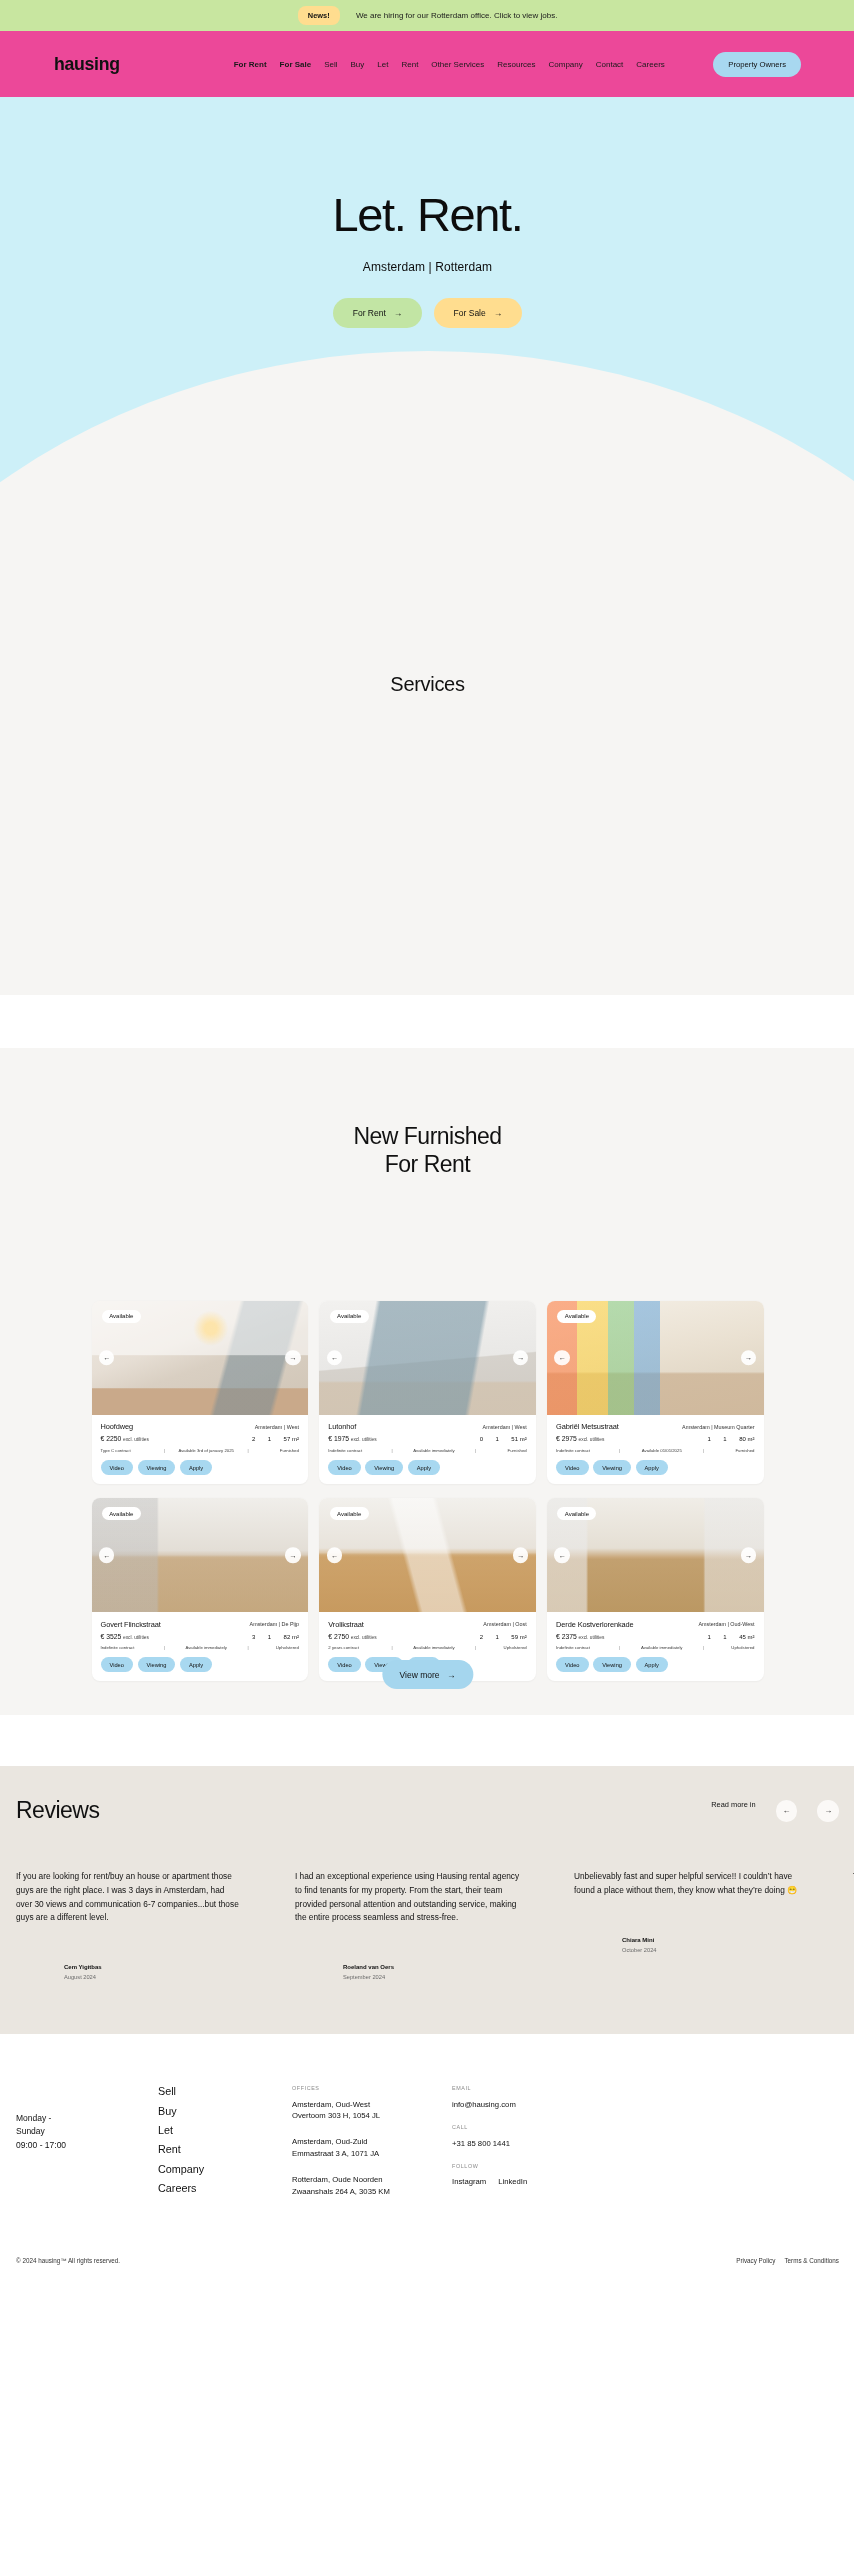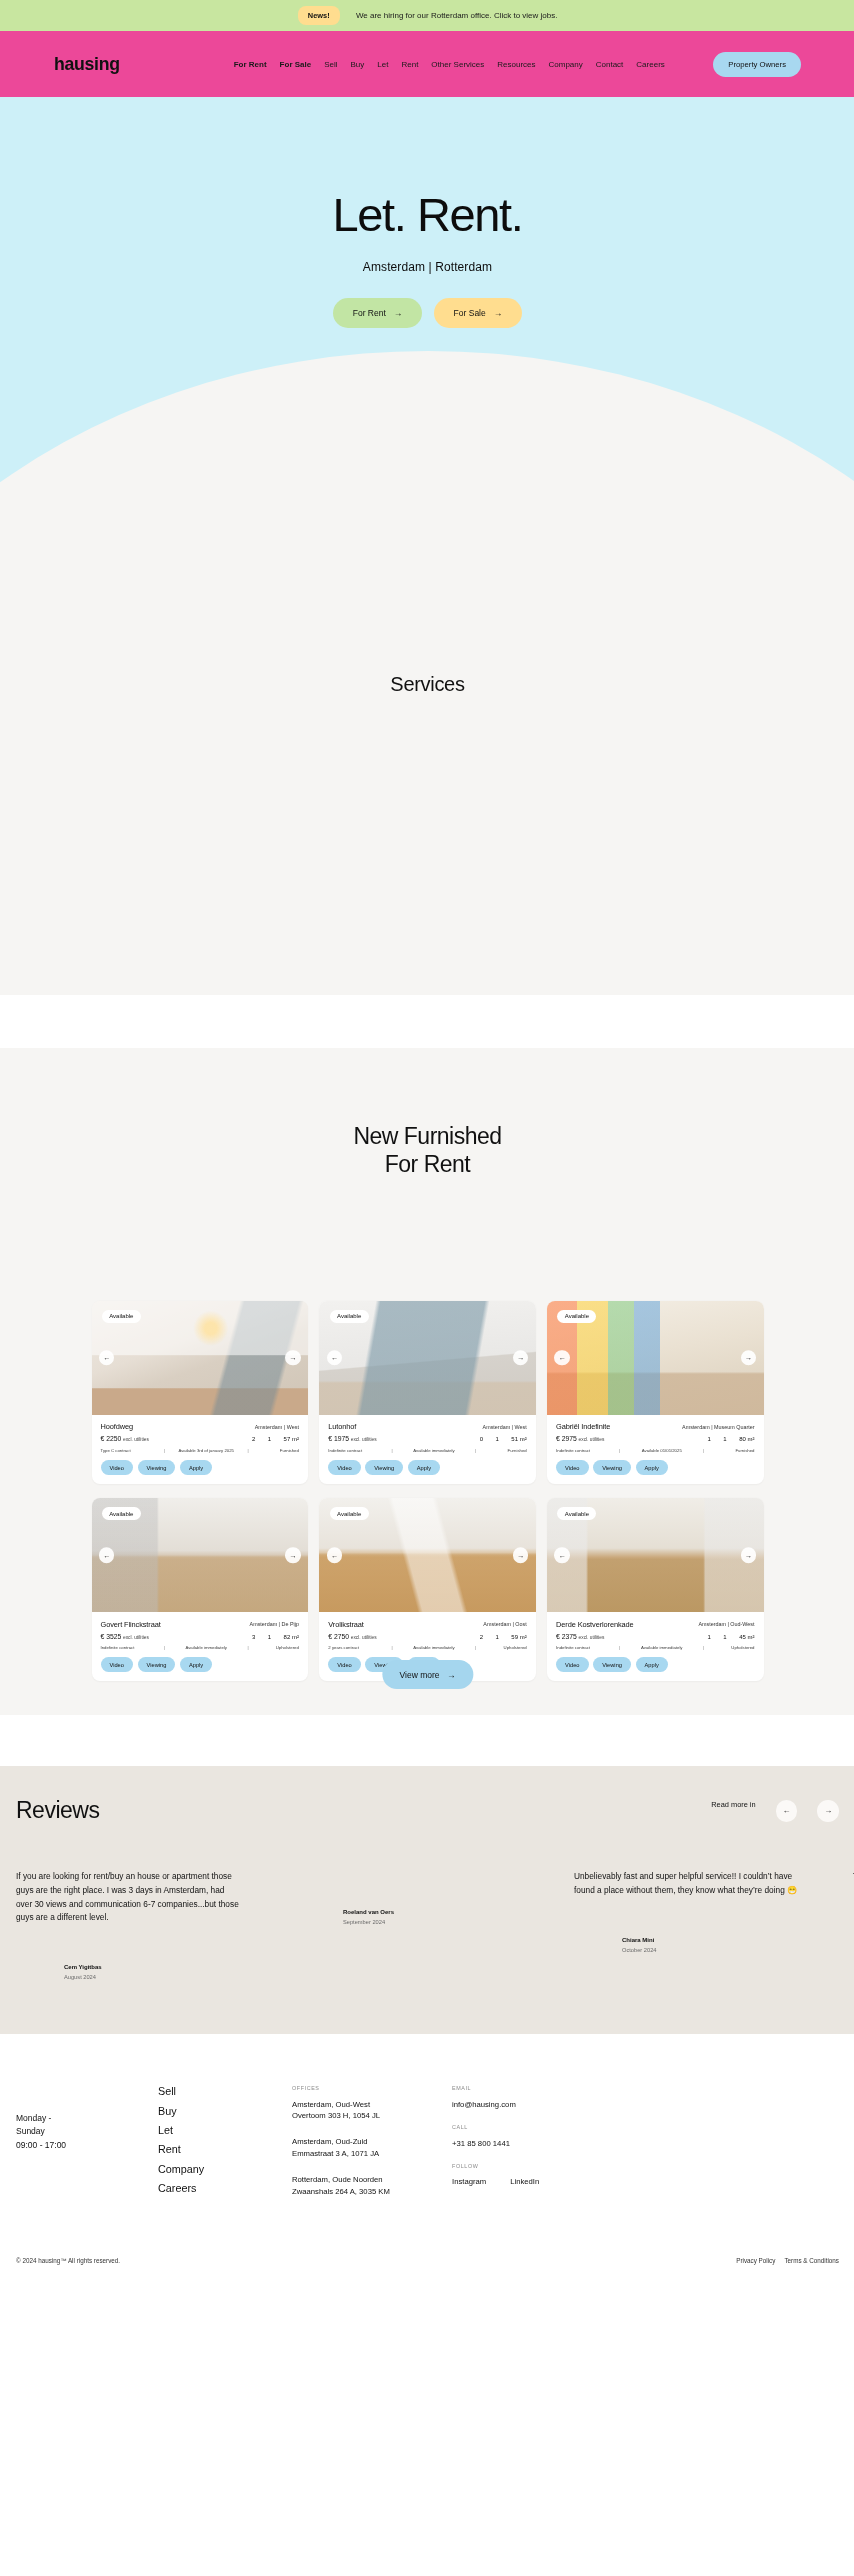--- a/index.html
+++ b/index.html
@@ -333,21 +333,21 @@
   .f-col { width: 160px; }
   .f-label {
     font-size: 5.4px;
     letter-spacing: 0.6px;
     color: #8a8a8a;
     text-transform: uppercase;
     margin-bottom: 7.4px;
   }
   .f-val { font-size: 7.7px; color: #111; line-height: 1.55; }
   .f-block { margin-bottom: 13.7px; }
-  .f-social { display: flex; gap: 24px; }
+  .f-social { display: flex; gap: 12px; }
   .f-social a { font-size: 7.7px; color: #111; text-decoration: none; cursor: pointer; }
 
   .footer-bottom {
     display: flex;
     align-items: center;
     padding: 31px 16px 0;
     background: #fff;
     height: 68px;
   }
   .copyright { font-size: 6.3px; color: #333; }
@@ -532,21 +532,21 @@
     </article>
 
     <article class="card">
       <div class="card-img ph3">
         <span class="badge">Available</span>
         <button class="arrow-btn arrow-left">←</button>
         <button class="arrow-btn arrow-right">→</button>
       </div>
       <div class="card-body">
         <div class="card-row1">
-          <span class="card-title">Gabriël Indefinite</span>
+          <span class="card-title">Gabriël Metsustraat</span>
           <span class="card-loc">Amsterdam | Museum Quarter</span>
         </div>
         <div class="card-row2">
           <span class="card-price">
             <span>€ 2975</span><span class="excl">excl. utilities</span>
           </span>
           <span class="card-specs">
             <span>1</span>
             <span>1</span>
             <span>80 m²</span>
@@ -694,20 +694,21 @@
 
   <div class="reviews-track">
     <div class="review">
       <p class="review-text">If you are looking for rent/buy an house or apartment those guys are the right place. I was 3 days in Amsterdam, had over 30 views and communication 6-7 companies...but those guys are a different level.</p>
       <div class="review-foot">
         <div class="review-name">Cem Yigitbas</div>
         <div class="review-date">August 2024</div>
       </div>
     </div>
     <div class="review">
+      <p class="review-text">I had an exceptional experience using Hausing rental agency to find tenants for my property. From the start, their team provided personal attention and outstanding service, making the entire process seamless and stress-free.</p>
       <div class="review-foot">
         <div class="review-name">Roeland van Oers</div>
         <div class="review-date">September 2024</div>
       </div>
     </div>
     <div class="review">
       <p class="review-text">Unbelievably fast and super helpful service!! I couldn’t have found a place without them, they know what they’re doing 😁</p>
       <div class="review-foot">
         <div class="review-name">Chiara Mini</div>
         <div class="review-date">October 2024</div>

